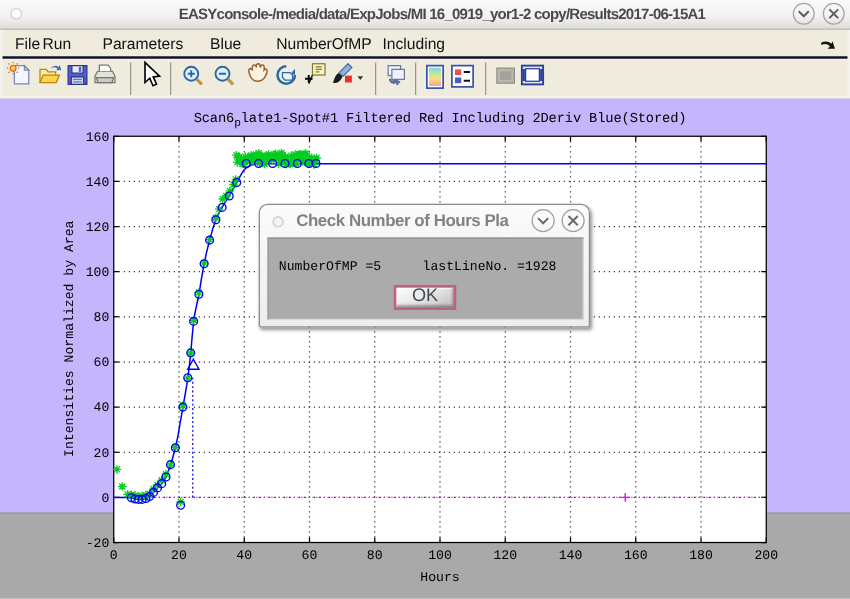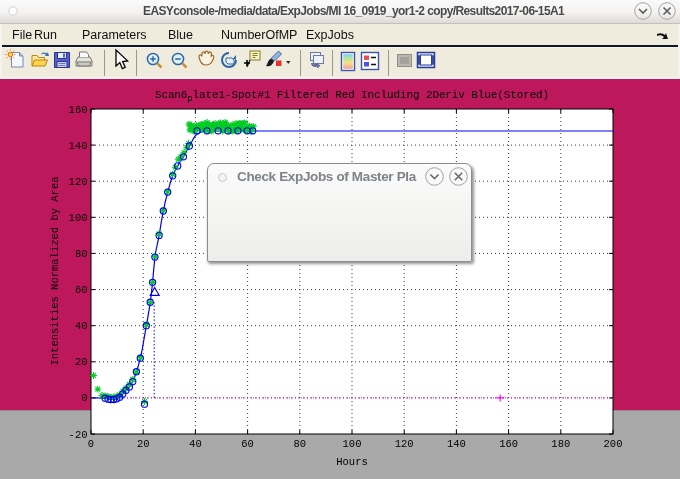--- a/index.html
+++ b/index.html
@@ -1,20 +1,20 @@
 <!DOCTYPE html>
 <html><head><meta charset="utf-8"><style>
 *{margin:0;padding:0;box-sizing:border-box}
 body{width:680px;height:479px;overflow:hidden;font-family:"Liberation Sans",sans-serif;position:relative;background:#a9a9a9}
 #titlebar{position:absolute;left:0;top:0;width:680px;height:24px;background:linear-gradient(#fafafa,#f3f2f1 55%,#dedcda);border-bottom:1px solid #c3c1be}
 #titlebar .ttext{position:absolute;left:143px;top:4px;font-weight:bold;font-size:12px;letter-spacing:-0.6px;color:#4a4a4a;white-space:nowrap}
 #menubar{position:absolute;left:2px;top:24px;width:676px;height:23px;background:#efecdd;border-bottom:2px solid #0f172a}
 #menubar span{position:absolute;top:4px;font-size:12.5px;color:#111}
 #toolbar{position:absolute;left:2px;top:48px;width:676px;height:30px;background:#efecdd;border-bottom:1px solid #f6f5f0}
-#figure{position:absolute;left:0;top:79px;width:680px;height:332px;background:#be185d;border-bottom:1px solid #8f8f8f}
+#figure{position:absolute;left:0;top:79px;width:680px;height:332px;background:#c4b5fd;border-bottom:1px solid #8f8f8f}
 .gr{stroke:#3c3c3c;stroke-width:1;stroke-dasharray:1 3}
 .tick{stroke:#000;stroke-width:1}
 .tl{font-family:"Liberation Mono",monospace;font-size:10.5px;fill:#000}
 .ttl{font-family:"Liberation Mono",monospace;font-size:11px;letter-spacing:-0.12px;fill:#000}
 #dialog{position:absolute;left:207px;top:84px;width:265px;height:99px;background:linear-gradient(#fbfbfb,#ededeb);border:1px solid #8c8c8c;border-radius:7px 7px 2px 2px;box-shadow:1.5px 2px 3px rgba(60,60,60,.55)}
 #dialog .dtitle{position:absolute;left:0;top:0;width:100%;height:26px;font-weight:bold;font-size:13.5px;letter-spacing:-0.35px;color:#7e8388}
 #dialog .dpanel{position:absolute;left:6px;top:26px;width:253px;height:66px;background:#ababab;border-top:1px solid #8f8f8f;border-left:1px solid #9a9a9a;border-right:1px solid #d8d8d8;border-bottom:1px solid #d8d8d8}
 .mono{font-family:"Liberation Mono",monospace;font-size:10.5px;color:#000}
 #okbtn{position:absolute;left:100px;top:36.5px;width:50px;height:20px;border:2px solid #c0608a;background:linear-gradient(150deg,#fcfcfc,#e9e9e9 45%,#bdbdbd);box-shadow:inset -1px -2px 2px rgba(80,80,80,.5),inset 1px 1px 1px rgba(255,255,255,.9);font-size:14.5px;color:#414b54;text-align:center;line-height:15.5px}
 </style></head><body>
@@ -28,21 +28,21 @@
   <path d="M663.5 7.5 l7 7 M663.5 14.5 l7 -7" fill="none" stroke="#5c5c5c" stroke-width="1.6"></path>
  </svg>
  <div class="ttext">EASYconsole-/media/data/ExpJobs/MI 16_0919_yor1-2 copy/Results2017-06-15A1</div>
 </div>
 <div id="menubar">
  <span style="left:10px">File</span>
     <span style="left:32px">Run</span>
     <span style="left:80px">Parameters</span>
     <span style="left:166px">Blue</span>
     <span style="left:219px">NumberOfMP</span>
-    <span style="left:304px">ExpJobs</span>
+    <span style="left:304px">Including</span>
  <svg width="14" height="12" style="position:absolute;right:8px;top:6px">
       <path d="M1 4 q5 -2 8 1 l1 -2 l2 6 l-6 0 l2 -2 q-3 -3 -7 -1 z" fill="#111"></path>
     </svg>
 </div>
 <div id="toolbar">
  <svg width="676" height="30" viewBox="0 0 676 30">
 
   <g transform="translate(6,6)">
    <path d="M3.5 -1.5 h8 l3.5 3.5 v11 h-11.5 z" fill="#f3f7ff" stroke="#7a86b8"></path>
         <path d="M11.5 -1.5 l3.5 3.5 h-3.5 z" fill="#c9d6f0" stroke="#7a86b8"></path>
@@ -397,15 +397,20 @@
 </svg>
 <div id="dialog">
  <svg width="265" height="26" style="position:absolute;left:0;top:0">
   <circle cx="14.5" cy="13.5" r="4" fill="#f4f4f4" stroke="#c9c9c9"></circle>
   <circle cx="226.5" cy="12.5" r="8.8" fill="none" stroke="#9f9f9f"></circle>
   <path d="M222.4 10.5 l4.1 4.1 l4.1 -4.1" fill="none" stroke="#6a6a6a" stroke-width="1.6"></path>
   <circle cx="250.5" cy="12.5" r="8.8" fill="none" stroke="#9f9f9f"></circle>
   <path d="M246.8 8.8 l7.4 7.4 M246.8 16.2 l7.4 -7.4" fill="none" stroke="#6a6a6a" stroke-width="1.6"></path>
  </svg>
  <div class="dtitle">
-        <span style="position:absolute;left:29px;top:5px">Check ExpJobs of Master Pla</span>
+        <span style="position:absolute;left:29px;top:5px">Check Number of Hours Pla</span>
       </div>
+ <div class="dpanel">
+  <span class="mono" style="position:absolute;left:8px;top:17px">NumberOfMP =5</span>
+  <span class="mono" style="position:absolute;left:123px;top:17px">lastLineNo. =1928</span>
+  <div id="okbtn">OK</div>
+ </div>
 </div>
 </div>
 </body></html>

